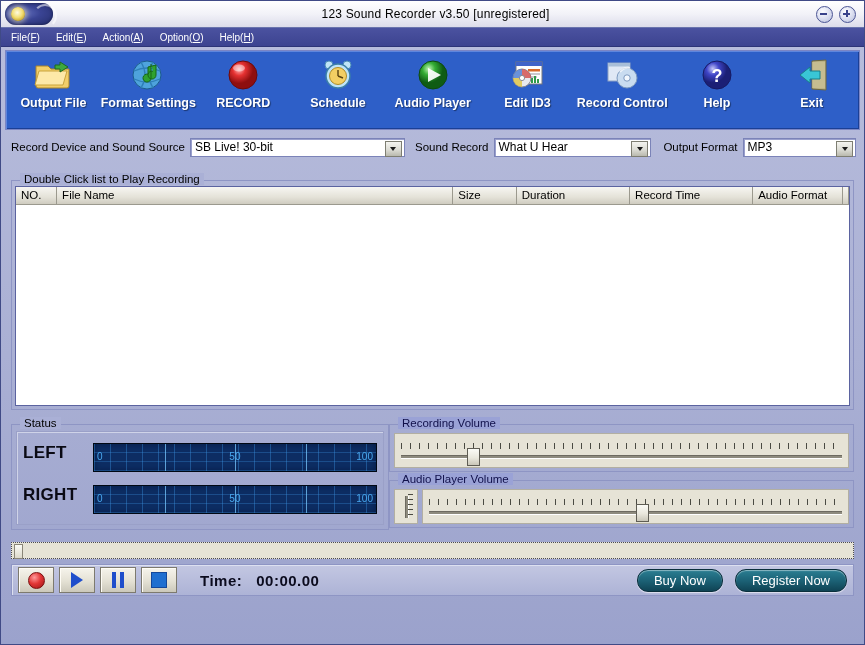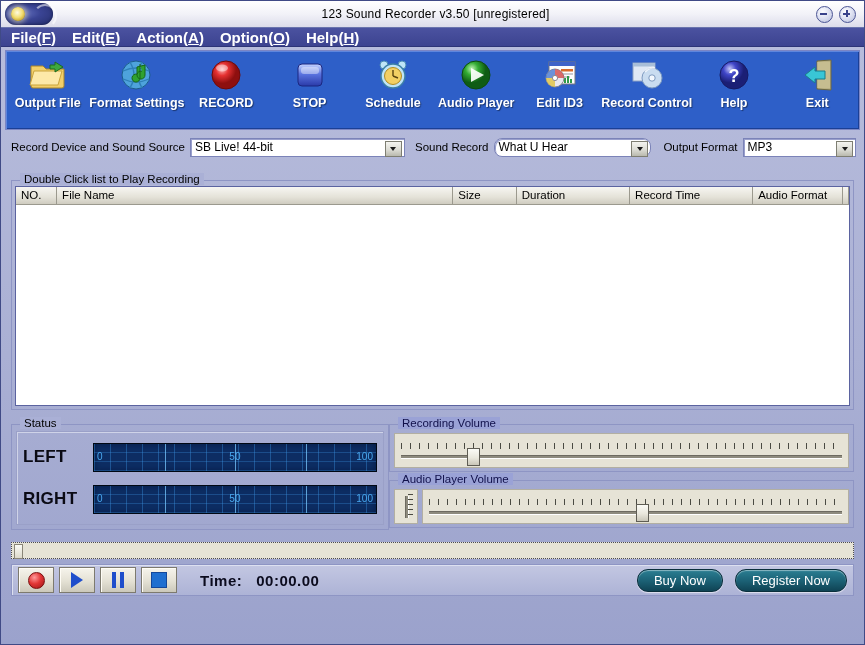--- a/index.html
+++ b/index.html
@@ -69,23 +69,23 @@
 
   
   .menubar {
     height: 18px;
     background: linear-gradient(180deg,#4b52a0 0%,#3c4390 100%);
     display: flex; align-items: center;
     padding-left: 10px;
     border-bottom: 1px solid #2d3477;
   }
   .menuitem {
-    color: #fff; font-size: 15px;
+    color: #fff; font-size: 10px;
     padding: 0 9px 0 0; margin-right: 7px;
-    white-space: nowrap; cursor: default; font-weight: bold;
+    white-space: nowrap; cursor: default;
   }
   .menuitem u { text-decoration: underline; }
 
   
   .toolbar-wrap { padding: 3px 4px 2px 4px; }
   .toolbar {
     height: 74px;
     background: #2e5fc8;
     border: 1px solid #7b85c4;
     box-shadow: inset 1px 1px 0 #5f86dd, inset -1px -1px 0 #1b3f96;
@@ -128,21 +128,21 @@
     background: linear-gradient(180deg,#f4f4f0 0%,#dcdcd4 55%,#b9b9ae 100%);
     border: 1px solid #7e7e72;
     display: flex; align-items: center; justify-content: center;
   }
   .combo .arrowbox i {
     display:block; width:0;height:0;
     border-left:3.5px solid transparent; border-right:3.5px solid transparent;
     border-top:4px solid #1a1a1a;
   }
   #combo-device { width: 218px; margin-right: 10px; }
-  #combo-source { width: 160px; margin-right: 12px; border-radius: 8px; }
+  #combo-source { width: 160px; margin-right: 12px; }
   #combo-format { width: 115px; }
 
   
   .gb { position: relative; border: 1px solid #8e95c4; }
   .gb > .cap {
     position: absolute; top: -8px; left: 8px;
     background: #aab0d6; padding: 0 4px;
     font-size: 11.5px; color: #000; white-space: nowrap;
   }
 
@@ -171,21 +171,21 @@
   .bottom-row { display: flex; margin: 14px 10px 0 10px; gap: 0; }
   .status-gb { width: 376px; height: 104px; }
   .status-inner {
     position: absolute; left: 4px; top: 6px; right: 4px; bottom: 4px;
     border: 1px solid #9aa0c8;
     box-shadow: inset 1px 1px 0 #cfd3e8;
     display: flex; flex-direction: column;
     justify-content: space-around; padding: 4px 6px;
     box-sizing: border-box;
   }
-  .meter-row { display: flex; align-items: center; }
+  .meter-row { display: flex; align-items: flex-start; }
   .meter-row .chname {
     width: 70px; font-size: 17px; font-weight: bold;
     color: #0a0a14; letter-spacing: .3px;
   }
   .meter {
     position: relative; flex: 1 1 auto; height: 27px;
     background: #0d2d63;
     border: 1px solid #000814;
     box-shadow: inset 0 0 6px #061a42;
     overflow: hidden;
@@ -374,36 +374,20 @@
                   <stop offset="100%" stop-color="#8e0f0f"></stop>
           </radialGradient>
               </defs>
           <circle cx="17" cy="17" r="14" fill="url(#rg)" stroke="#6e0a0a" stroke-width="1"></circle>
           <ellipse cx="13" cy="10" rx="6" ry="3.5" fill="#ffffff" opacity=".45"></ellipse>
         </svg>
       </div>
       <div class="lbl">RECORD</div>
     </div>
 
-    <div class="tool">
-      <div class="glyph">
-        <svg width="34" height="34" viewBox="0 0 34 34">
-          <defs>
-                <linearGradient id="bg1" x1="0" y1="0" x2="0" y2="1">
-            <stop offset="0%" stop-color="#c9d6ff"></stop>
-                  <stop offset="45%" stop-color="#5b74e0"></stop>
-                  <stop offset="100%" stop-color="#2a3aa8"></stop>
-          </linearGradient>
-              </defs>
-          <rect x="5" y="6" width="24" height="22" rx="4" fill="url(#bg1)" stroke="#1b2780" stroke-width="1"></rect>
-          <rect x="8" y="9" width="18" height="7" rx="3" fill="#ffffff" opacity=".4"></rect>
-        </svg>
-      </div>
-      <div class="lbl">STOP</div>
-    </div>
 
     <div class="tool">
       <div class="glyph">
         <svg width="34" height="34" viewBox="0 0 34 34">
           <circle cx="8" cy="7" r="4" fill="#bfe4f7" stroke="#4b8cb5" stroke-width="1"></circle>
           <circle cx="26" cy="7" r="4" fill="#bfe4f7" stroke="#4b8cb5" stroke-width="1"></circle>
           <circle cx="17" cy="18" r="12" fill="#bfe4f7" stroke="#3b7fa8" stroke-width="1.5"></circle>
           <circle cx="17" cy="18" r="8.5" fill="#f3cf63" stroke="#b08c24" stroke-width="1"></circle>
           <path d="M17 18 V12 M17 18 l5 2" stroke="#5a4410" stroke-width="1.4" fill="none"></path>
         </svg>
@@ -490,21 +474,21 @@
       </div>
       <div class="lbl">Exit</div>
     </div>
 
   </div>
   </div>
 
   <div class="selrow">
     <span class="lab">Record Device and Sound Source</span>
     <div class="combo" id="combo-device">
-      <span>SB Live! 44-bit</span>
+      <span>SB Live! 30-bit</span>
       <span class="arrowbox">
           <i></i>
         </span>
     </div>
     <span class="lab">Sound Record</span>
     <div class="combo" id="combo-source">
       <span>What U Hear</span>
       <span class="arrowbox">
           <i></i>
         </span>

